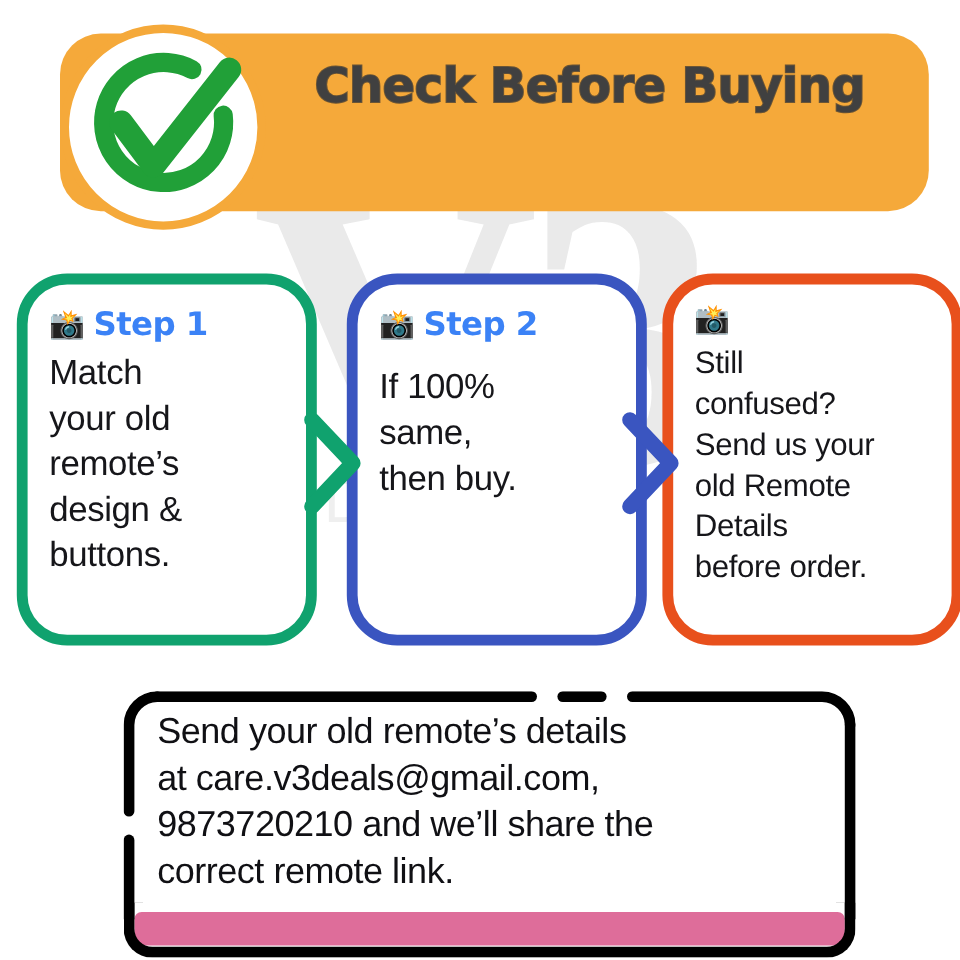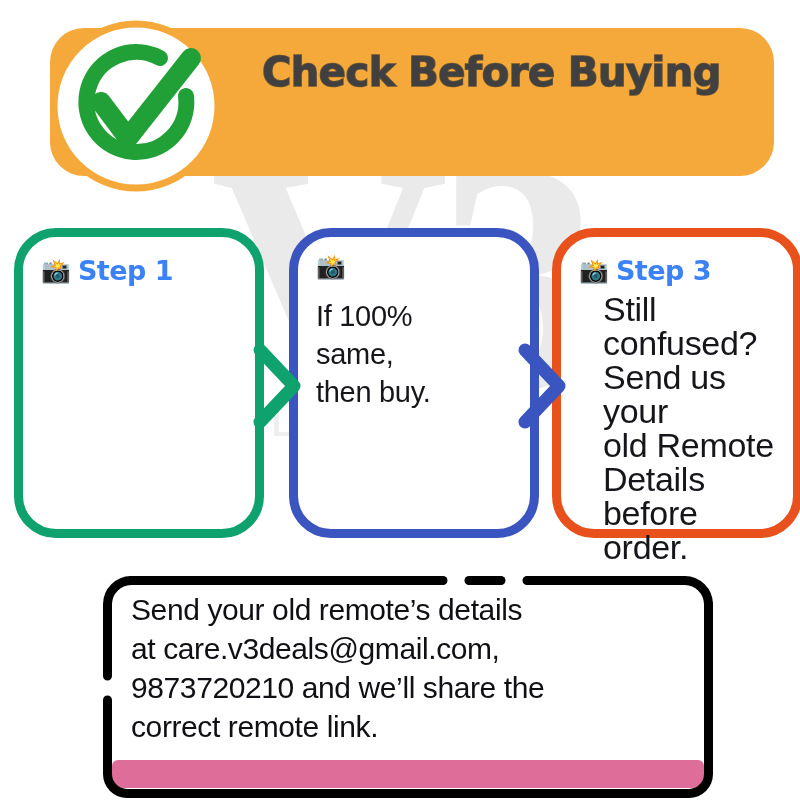--- a/index.html
+++ b/index.html
@@ -134,21 +134,21 @@
     letter-spacing: -0.5px;
   }
   .step-body {
     font-family: "Liberation Sans", sans-serif;
     font-size: 29px;
     line-height: 38px;
     color: #16161a;
     letter-spacing: -0.3px;
     white-space: pre-line;
   }
-  #step-card-3 .step-body { font-size: 34px; line-height: 34px; margin-left: 24px; }
+  #step-card-3 .step-body { font-size: 26px; line-height: 34px; }
 
   
   .arrow {
     position: absolute;
     top: 336px;
     width: 60px;
     height: 100px;
     z-index: 3;
   }
   #arrow-1 { left: 248px; }
@@ -229,39 +229,44 @@
 <div id="header-title-wrap">
   <div class="header-line">Check Before Buying</div>
 </div>
 
 <div class="step-card" id="step-card-1">
   <div class="card-inner">
     <div class="step-head">
       <span class="cam-emoji">📸</span>
       <span class="step-title">Step 1</span>
     </div>
+    <div class="step-body">Match
+your old
+remote’s
+design &amp;
+buttons.</div>
   </div>
 </div>
 
 <div class="step-card" id="step-card-2">
   <div class="card-inner">
     <div class="step-head">
       <span class="cam-emoji">📸</span>
+      <span class="step-title">Step 2</span>
     </div>
     <div class="step-body" style="margin-top:18px">If 100%
 same,
 then buy.</div>
   </div>
 </div>
 
 <div class="step-card" id="step-card-3">
   <div class="card-inner">
     <div class="step-head">
       <span class="cam-emoji">📸</span>
-      <span class="step-title">Step 3</span>
     </div>
     <div class="step-body">Still
 confused?
 Send us your
 old Remote
 Details
 before order.</div>
   </div>
 </div>
 

